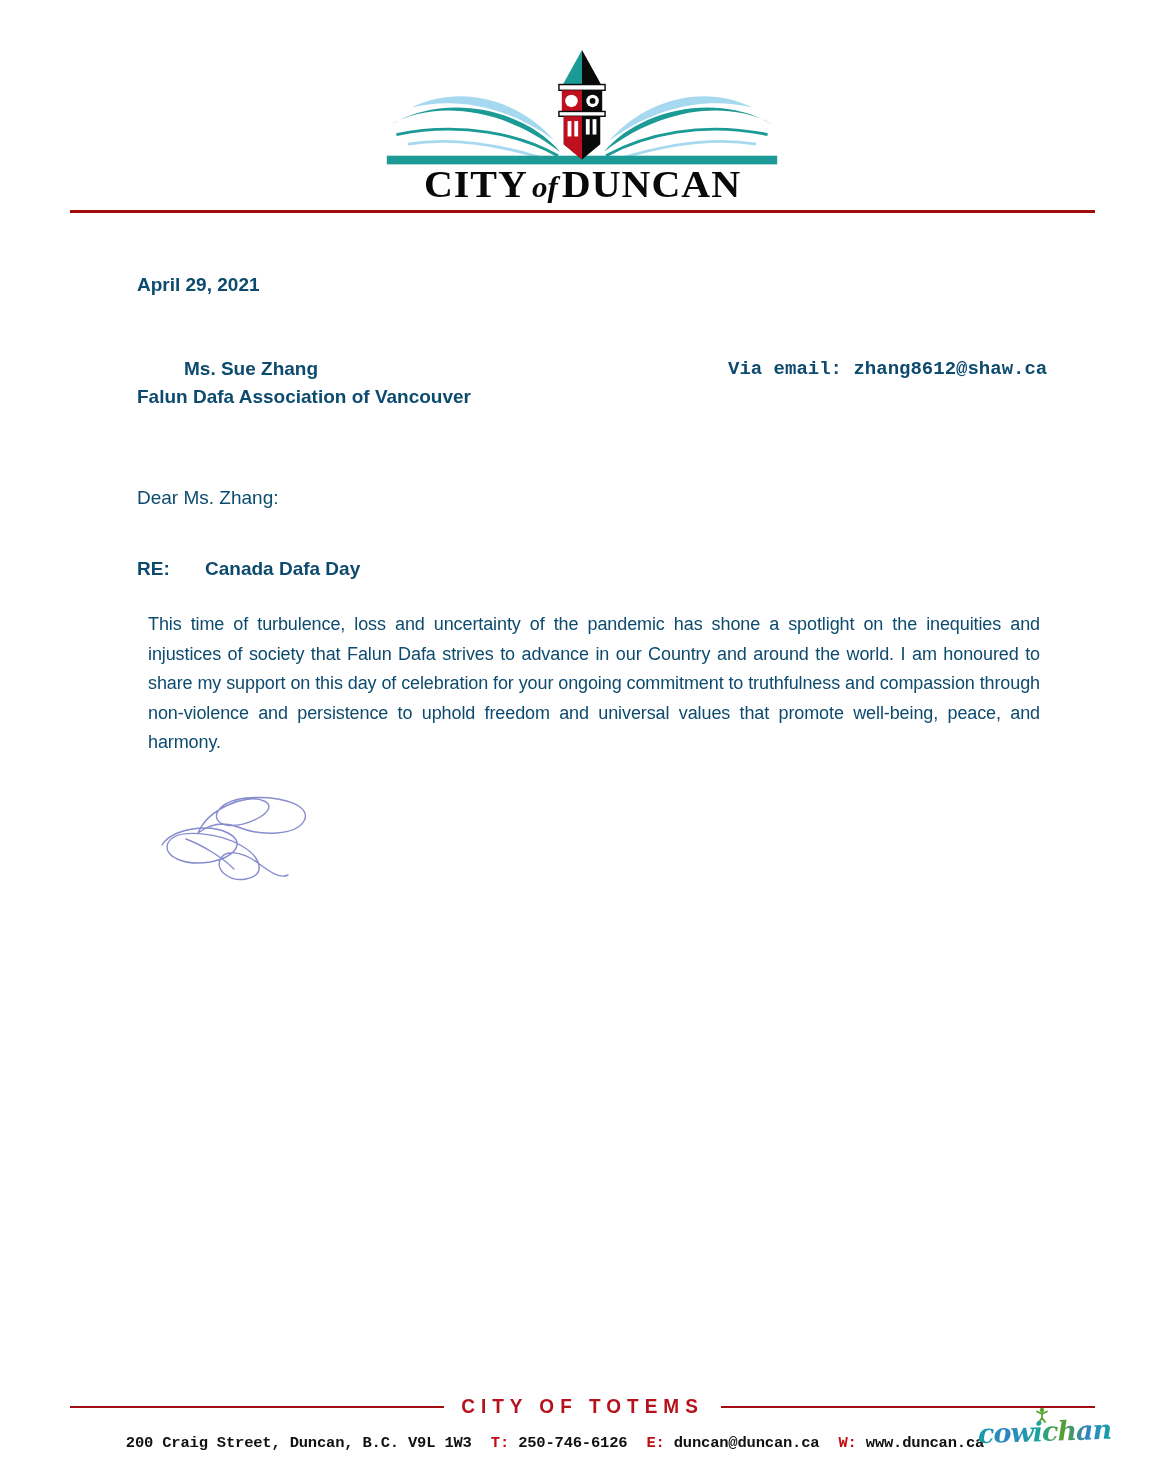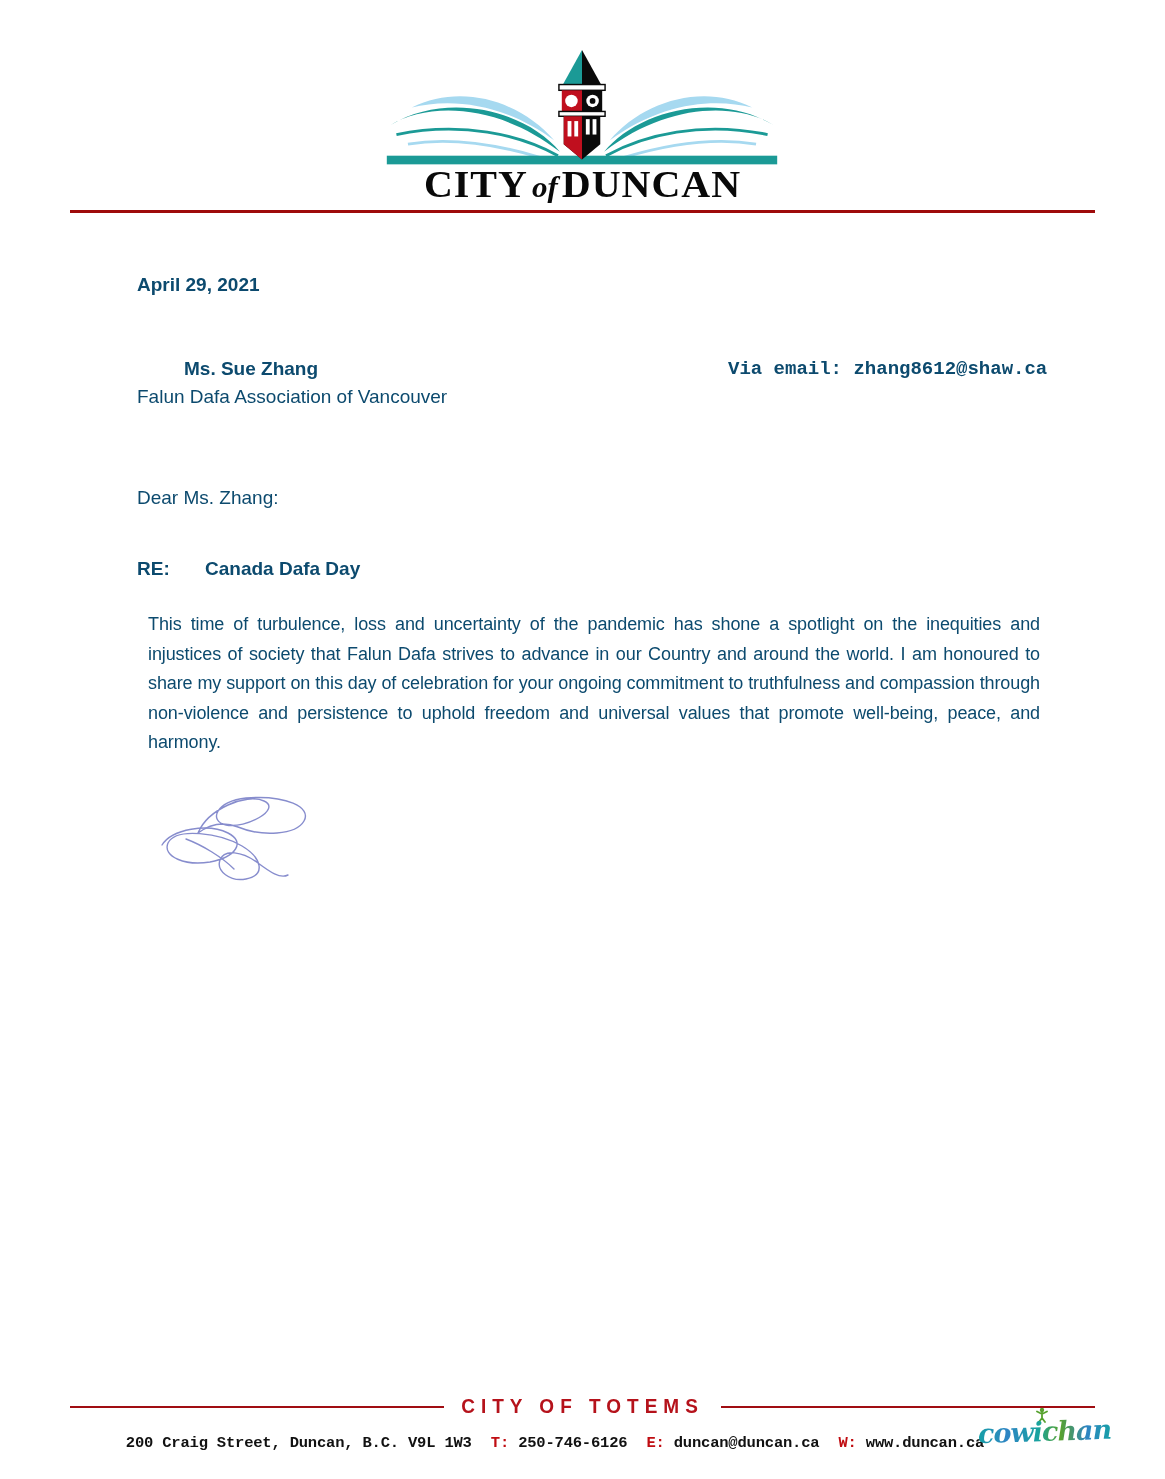--- a/index.html
+++ b/index.html
@@ -19,21 +19,21 @@
   }
   .logo-text .of { font-style:italic; font-weight:bold; font-size:31px; letter-spacing:0; padding:0 4px; }
   .header-rule { position:absolute; top:210px; left:70px; width:1025px; height:3px; background:#9e0b0b; }
 
   
   .txt { position:absolute; font-size:19px; line-height:28px; color:#0c4a6e; }
   .bold { font-weight:bold; }
   .date { top:271px; left:137px; }
   .recipient-name { top:355px; left:137px;margin-left:47px; }
   .via-email { top:355px; left:728px;font-family:Liberation Mono, monospace; }
-  .recipient-org { top:383px; left:137px; }
+  .recipient-org { top:383px; left:137px;font-weight:bold; }
   .salutation { top:484px; left:137px; }
   .re-line { top:555px; left:137px; }
   .re-label { display:inline-block; width:68px; }
   .body-par {
     top:610px; left:148px; width:892px;
     text-align:justify; line-height:29.5px; font-size:18px;
     letter-spacing:-0.1px;
   }
   .signature-svg { position:absolute; top:783px; left:146px; width:205px; height:115px; }
   .signoff { top:898px; left:137px; line-height:28.5px; }

